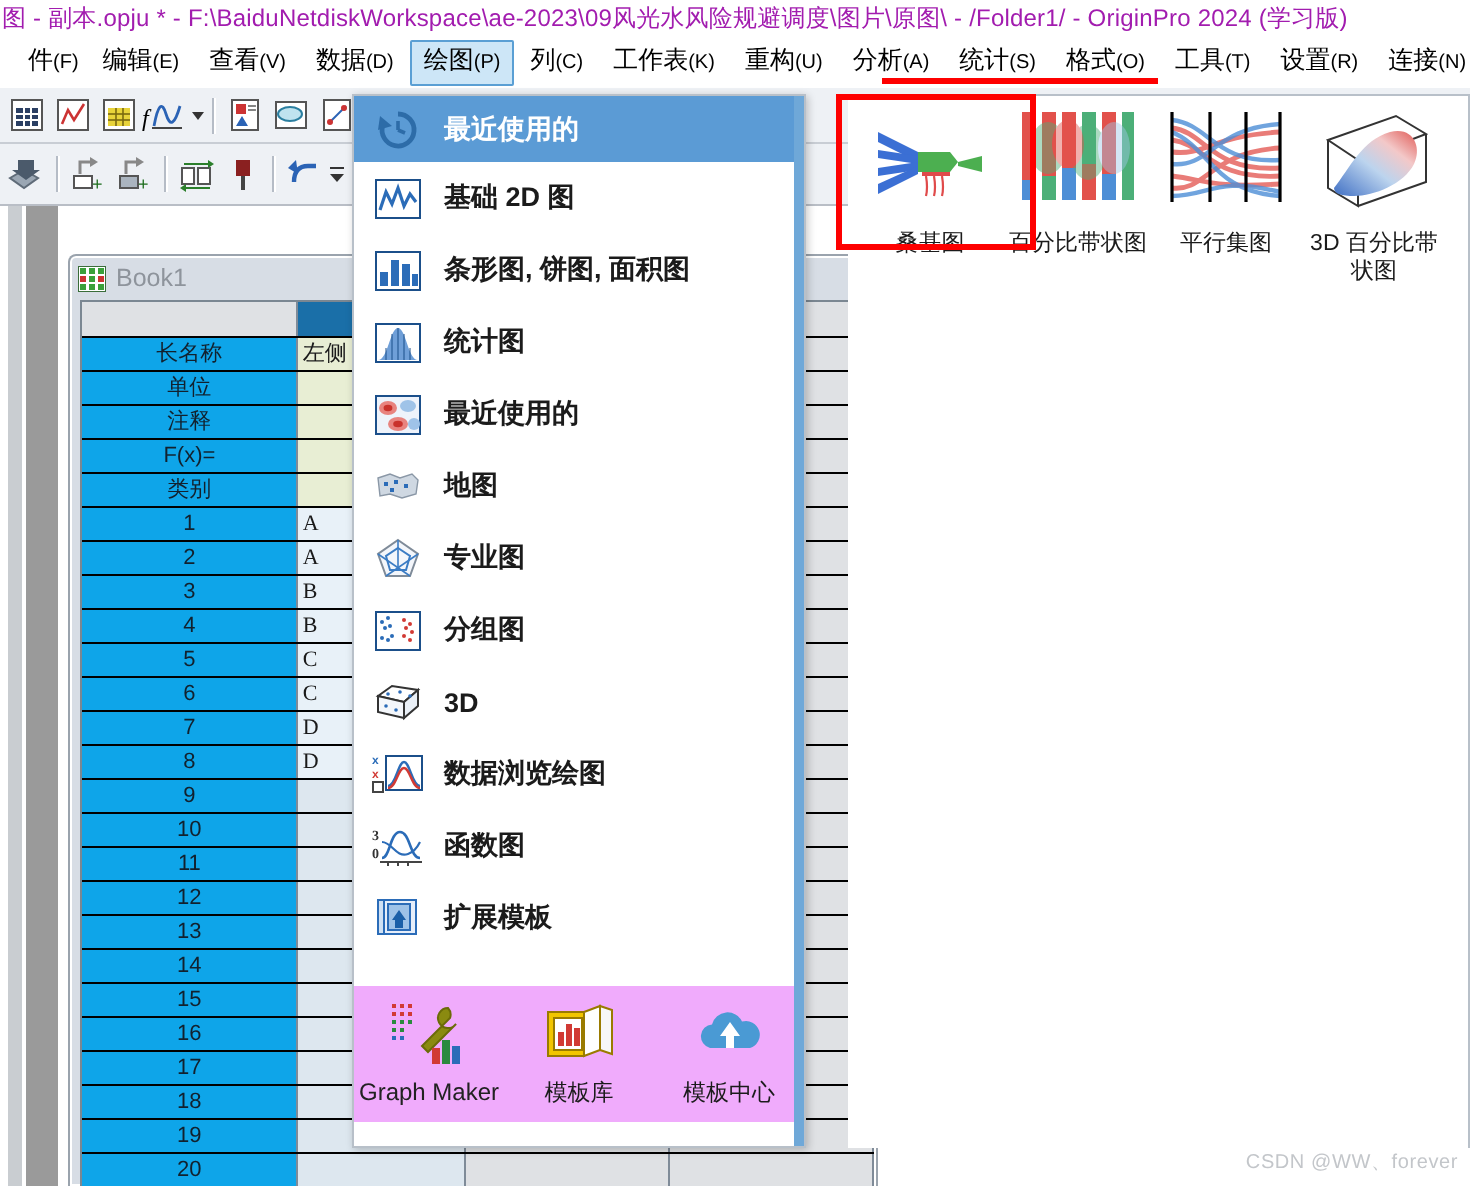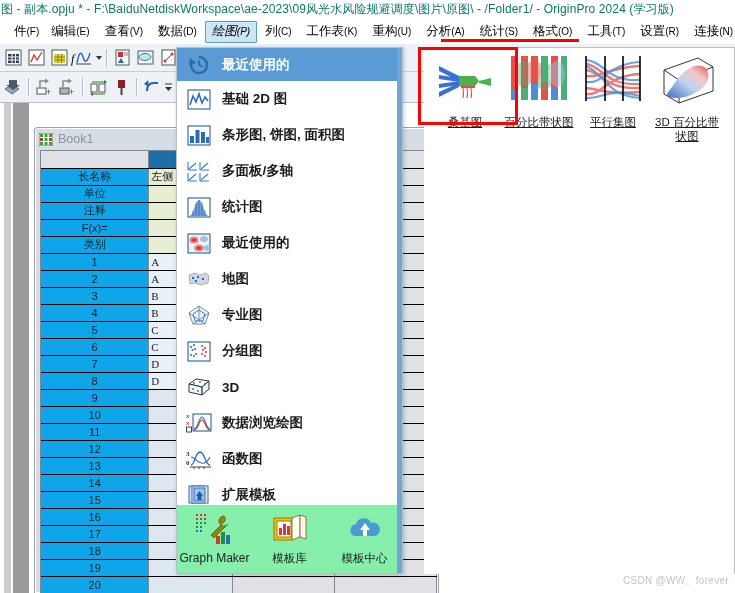--- a/index.html
+++ b/index.html
@@ -6,37 +6,36 @@
   html,body{
     width:735px; height:593px; overflow:hidden;
     font-family:"Liberation Sans","DejaVu Sans",sans-serif;
     background:#ffffff;
   }
   #app{ position:relative; width:735px; height:593px; background:#ffffff; }
 
   
   .titlebar{
     position:absolute; left:0; top:0; width:735px; height:19px;
-    background:#ffffff; color:#0f766e;
+    background:#ffffff; color:#a21caf;
     font-size:12px; line-height:19px; white-space:nowrap; overflow:hidden;
     padding-left:1px; letter-spacing:.1px;
   }
 
   
   .menubar{
     position:absolute; left:12px; top:19px; width:735px; height:25px;
     background:#ffffff; display:flex; align-items:center;
     font-size:12.5px; color:#000; white-space:nowrap; overflow:hidden;
   }
   .menuitem{ padding:2px 7px 3px 7px; margin-right:1px; line-height:16px; }
   .menuitem.first{ padding-left:2px; padding-right:4px; }
   .menuitem.active{
     background:#cde6f7; border:1px solid #5a9fd4; padding:1px 6px 2px 6px;
     border-radius:1px;
-    font-style:italic;
   }
   .mnem{ font-size:10px; vertical-align:baseline; }
 
   
   .toolbar{
     position:absolute; left:0; width:735px; background:#eef1f5;
     border-bottom:1px solid #c8cdd4;
   }
   .tb1{ top:44px; height:28px; }
   .tb2{ top:72px; height:31px; border-bottom:1px solid #b9bec6;}
@@ -100,44 +99,44 @@
   }
   .pm-item{
     display:flex; align-items:center; height:36px; padding-left:9px; gap:10px;
     font-size:13.5px; color:#1b1b1b; font-weight:bold; cursor:default;
   }
   .pm-item.recent{
     background:#5b9bd5; color:#ffffff; height:33px;
   }
   .pm-ico{ width:26px; height:24px; flex:0 0 26px; display:flex; align-items:center; justify-content:center; }
   .pm-bottom{
-    position:absolute; left:0; bottom:0; width:100%; height:68px;
+    position:absolute; left:0; bottom:12px; width:100%; height:68px;
     display:flex; align-items:flex-start; justify-content:space-around;
-    padding-top:4px; background:#86efac;
+    padding-top:4px; background:#f0abfc;
   }
   .pm-b{ width:78px; text-align:center; font-size:11.5px; color:#1b1b1b; }
   .pm-b .lbl{ display:block; margin-top:2px; }
   .pm-b .lbl.en{ font-size:12px; color:#222; }
   .pm-b .ic{ height:40px; display:flex; align-items:center; justify-content:center; }
 
   
   .pm-rightbar{
     position:absolute; right:0; top:0; width:5px; height:100%;
     background:#6fa8d8;
   }
 
   
   .gallery{
     position:absolute; left:424px; top:47px; width:311px; height:527px;
     background:#ffffff; border-top:1px solid #b8c0c9; border-right:1px solid #b8c0c9;
   }
   .gal-row{ display:flex; padding:6px 2px 0 6px; gap:4px; }
   .gal-cell{ width:70px; text-align:center; }
   .gal-thumb{ width:60px; height:58px; margin:0 auto; }
-  .gal-lbl{ font-size:11.5px; color:#1b1b1b; line-height:14px; margin-top:3px;text-decoration:underline; }
+  .gal-lbl{ font-size:11.5px; color:#1b1b1b; line-height:14px; margin-top:3px; }
 
   
   .redbox{
     position:absolute; left:418px; top:47px; width:100px; height:78px;
     border:3px solid #fe0000; pointer-events:none;
   }
   .redline{
     position:absolute; left:441px; top:39px; width:138px; height:0;
     border-top:3px solid #fe0000;
   }
@@ -687,37 +686,20 @@
               <rect x="3" y="11" width="4" height="7"></rect>
               <rect x="8.5" y="5" width="4" height="13"></rect>
               <rect x="14" y="7" width="4" height="11"></rect>
               <rect x="19" y="12" width="3" height="6"></rect>
             </g>
           </svg>
       </span>
       <span>条形图, 饼图, 面积图</span>
     </div>
 
-    <div class="pm-item">
-      <span class="pm-ico">
-        <svg width="24" height="21" viewBox="0 0 24 21">
-            <g stroke="#3b7cc4" stroke-width="1.1" fill="none">
-              <path d="M1 9 L1 1 M1 9 L10 9"></path>
-              <path d="M2 8 L9 2"></path>
-              <path d="M13 9 L13 1 M13 9 L22 9"></path>
-              <path d="M14 8 L21 2"></path>
-              <path d="M1 20 L1 12 M1 20 L10 20"></path>
-              <path d="M2 19 L9 13"></path>
-              <path d="M13 20 L13 12 M13 20 L22 20"></path>
-              <path d="M14 19 L21 13"></path>
-            </g>
-          </svg>
-      </span>
-      <span>多面板/多轴</span>
-    </div>
 
     <div class="pm-item">
       <span class="pm-ico">
         <svg width="24" height="21" viewBox="0 0 24 21">
             <rect x="1" y="1" width="22" height="19" fill="#fff" stroke="#1b4f8a"></rect>
             <path d="M2 19 C7 19 8 3 12 3 C16 3 17 19 22 19 Z" fill="#6f9fd8"></path>
             <g stroke="#1b4f8a" stroke-width=".5">
               <line x1="6" y1="19" x2="6" y2="13"></line>
               <line x1="9" y1="19" x2="9" y2="6"></line>
               <line x1="12" y1="19" x2="12" y2="3"></line>

